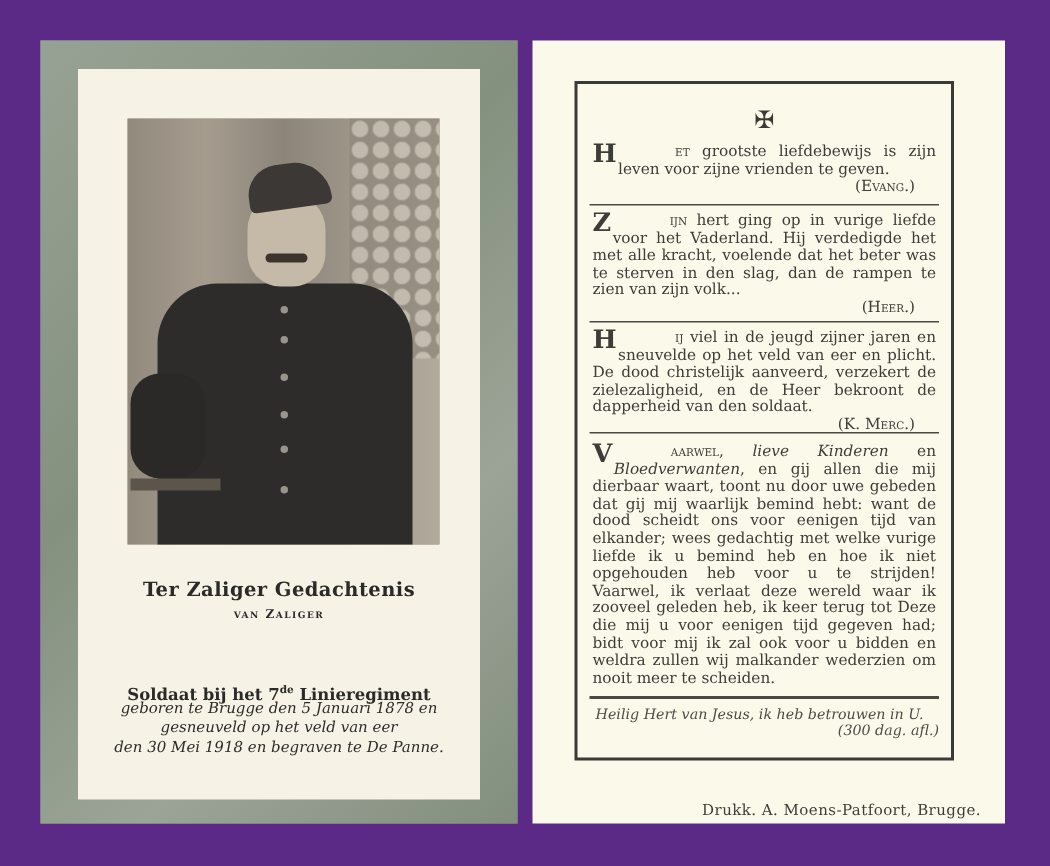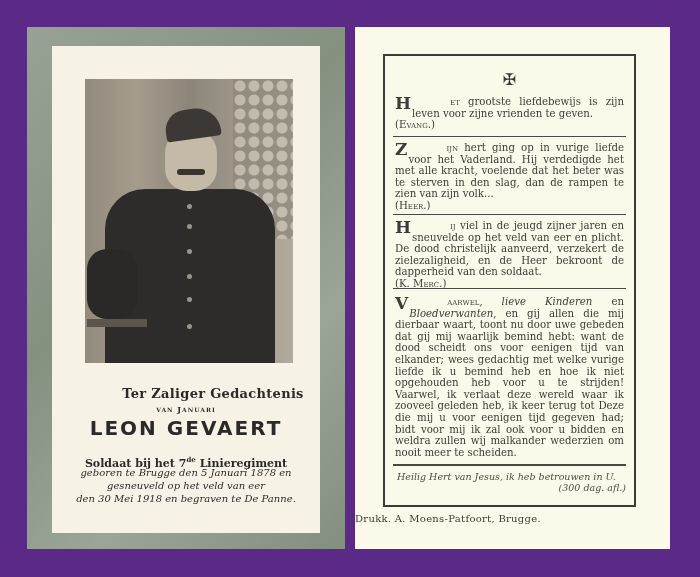--- a/index.html
+++ b/index.html
@@ -10,39 +10,39 @@
   .photo .bg{position:absolute;inset:0;background:linear-gradient(90deg,#938a7e 0%,#a59c8e 25%,#8d857a 50%,#9b9487 70%,#b1ab9d 100%);}
   .photo .pattern{position:absolute;right:0;top:0;width:60px;height:160px;background-image:radial-gradient(circle,#c9c2b4 5px,#8f887c 6px);background-size:14px 14px;opacity:.8;}
   .photo .body{position:absolute;left:20px;top:110px;width:170px;height:190px;background:#2d2c2a;border-radius:40px 40px 0 0;}
   .photo .arm{position:absolute;left:2px;top:170px;width:50px;height:70px;background:#2a2927;border-radius:20px;}
   .photo .head{position:absolute;left:80px;top:50px;width:52px;height:62px;background:#c5b9a7;border-radius:24px 24px 22px 22px;}
   .photo .cap{position:absolute;left:80px;top:30px;width:55px;height:30px;background:#3b3835;border-radius:20px 25px 4px 4px;transform:rotate(-8deg);}
   .photo .mustache{position:absolute;left:92px;top:90px;width:28px;height:6px;background:#3b332c;border-radius:4px;}
   .photo .btn{position:absolute;width:5px;height:5px;background:#9a958c;border-radius:50%;}
   .photo .table{position:absolute;left:2px;top:240px;width:60px;height:8px;background:#5b554c;}
   .l-text{position:absolute;left:0;width:268px;text-align:center;color:#2b2a28;}
-  .t1{top:340px;font-size:13px;font-weight:bold;letter-spacing:.3px;padding-left:27px;}
+  .t1{top:340px;font-size:13px;font-weight:bold;letter-spacing:.3px;}
   .t2{top:358px;font-size:8px;letter-spacing:1px;font-variant:small-caps;font-weight:bold;}
   .t3{top:370px;font-family:"DejaVu Sans",sans-serif;font-size:20px;font-weight:bold;letter-spacing:2px;}
   .t4{top:397px;font-size:11px;font-weight:bold;margin-top:12px;}
   .t4 sup{font-size:7px;}
   .t5{top:420px;font-size:10px;font-style:italic;line-height:13px;}
 
   .card-right{position:absolute;left:355px;top:27px;width:315px;height:522px;background:#fbf9ea;}
   .frame{position:absolute;left:28px;top:27px;width:253px;height:453px;border:2px solid #3a3a36;box-sizing:border-box;}
   .cross{position:absolute;left:0;width:100%;top:14px;text-align:center;font-size:16px;color:#3a3a36;}
   .sec{position:absolute;left:10px;width:229px;font-size:10.2px;line-height:11.6px;color:#3d3c38;text-align:justify;}
   .sec .drop{font-size:17px;font-weight:bold;float:left;line-height:15px;margin-right:1px;font-family:"DejaVu Serif",serif;}
   .sec .sc{font-variant:small-caps;margin-left:38px;}
-  .sec .src{display:block;text-align:left;padding-right:14px;font-variant:small-caps;}
+  .sec .src{display:block;text-align:right;padding-right:14px;font-variant:small-caps;}
   .rule{position:absolute;left:8px;width:233px;height:0;border-top:1px solid #4a4944;}
   .rule.double{border-top:2px solid #4a4944;}
   .prayer{position:absolute;left:12px;width:229px;font-size:9.5px;font-style:italic;color:#4c4b46;line-height:11px;}
   .prayer .right{float:right;font-style:italic;}
-  .printer{position:absolute;left:0;width:299px;top:486px;text-align:left;font-size:10px;color:#3d3c38;letter-spacing:.3px;}
+  .printer{position:absolute;left:0;width:299px;top:508px;text-align:right;font-size:10px;color:#3d3c38;letter-spacing:.3px;}
 </style>
 </head>
 <body>
 
 <div class="card-left">
   <div class="left-inner">
     <div class="photo">
       <div class="bg"></div>
       <div class="pattern"></div>
       <div class="body"></div>
@@ -52,22 +52,21 @@
       <div class="mustache"></div>
       <div class="btn" style="left:102px;top:125px"></div>
       <div class="btn" style="left:102px;top:145px"></div>
       <div class="btn" style="left:102px;top:170px"></div>
       <div class="btn" style="left:102px;top:195px"></div>
       <div class="btn" style="left:102px;top:218px"></div>
       <div class="btn" style="left:102px;top:245px"></div>
       <div class="table"></div>
     </div>
     <div class="l-text t1">Ter Zaliger Gedachtenis</div>
-    <div class="l-text t2">van Januari</div>
-    <div class="l-text t3">LEON GEVAERT</div>
+    <div class="l-text t2">van Zaliger</div>
     <div class="l-text t4"><span>Soldaat bij het 7</span><sup>de</sup><span> Linieregiment</span></div>
     <div class="l-text t5">
       <div>geboren te Brugge den 5 Januari 1878 en</div>
       <div>gesneuveld op het veld van eer</div>
       <div>den 30 Mei 1918 en begraven te De Panne.</div>
     </div>
   </div>
 </div>
 
 <div class="card-right">

